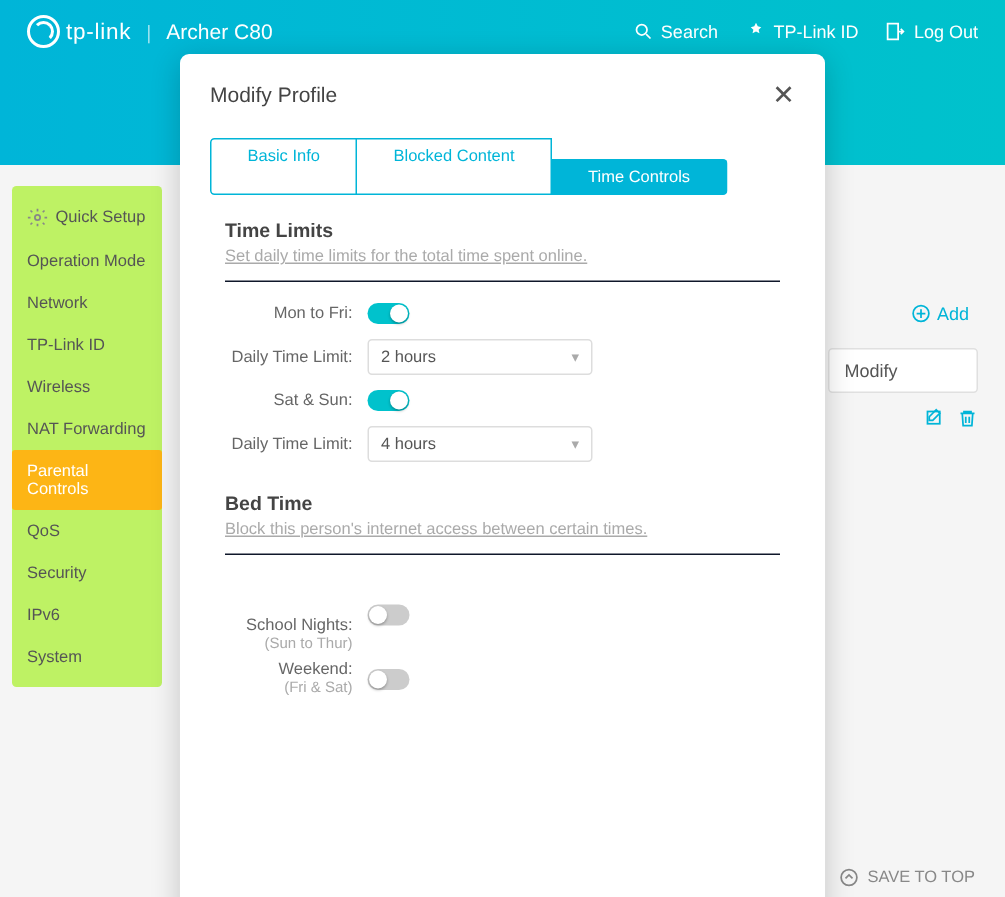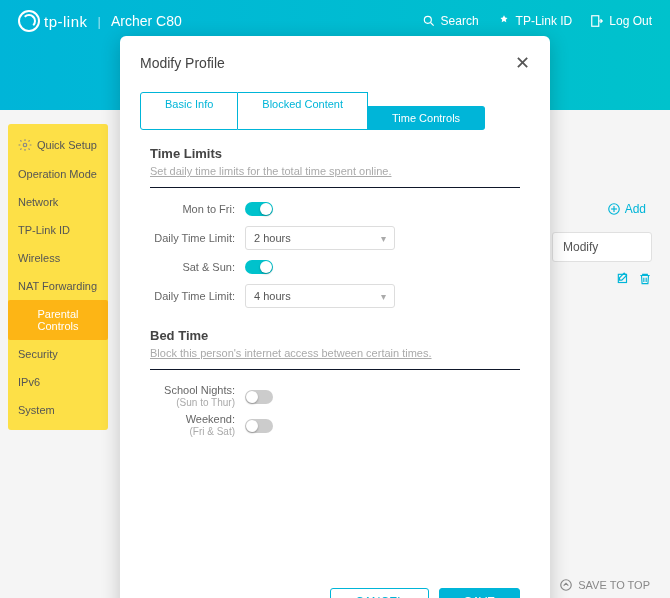--- a/index.html
+++ b/index.html
@@ -14,21 +14,21 @@
 .logo-sep { margin: 0 10px; color: rgba(255,255,255,0.6); }
 .model { font-size: 14px; }
 .top-right { margin-left: auto; display: flex; gap: 18px; align-items: center; font-size: 12px; }
 .top-item { display: flex; align-items: center; gap: 5px; cursor: pointer; }
 
 
 .tealband { background: linear-gradient(to right, #00b5d8, #00c2cc); height: 68px; }
 
 
 .main { display: flex; padding: 0 8px; }
-.sidebar { width: 100px; background: #fde047; border-radius: 3px; padding: 6px 0; font-size: 11px; margin-top: 14px; text-align: center; }
+.sidebar { width: 100px; background: #bef264; border-radius: 3px; padding: 6px 0; font-size: 11px; margin-top: 14px; }
 .sidebar-item { padding: 8px 10px; color: #555; cursor: pointer; display: flex; align-items: center; gap: 5px; }
 .sidebar-item.active { background: #fdb515; color: #fff; border-radius: 2px; }
 
 .content-area { flex: 1; position: relative; }
 
 
 .bg-controls { position: absolute; top: 86px; right: 10px; width: 100px; }
 .add-row { display: flex; align-items: center; gap: 4px; color: #00b5d8; font-size: 12px; justify-content: flex-end; padding: 6px; }
 .modify-row { border: 1px solid #e0e0e0; border-radius: 3px; padding: 7px 10px; font-size: 12px; color: #555; margin-top: 10px; text-align: left; background: #fff; }
 .icon-row { display: flex; gap: 8px; justify-content: flex-end; padding-top: 10px; color: #00b5d8; }
@@ -127,20 +127,23 @@
     <div class="sidebar-item">
         <span>Wireless</span>
       </div>
     <div class="sidebar-item">
         <span>NAT Forwarding</span>
       </div>
     <div class="sidebar-item active">
         <span>Parental Controls</span>
       </div>
     <div class="sidebar-item">
+        <span>QoS</span>
+      </div>
+    <div class="sidebar-item">
         <span>Security</span>
       </div>
     <div class="sidebar-item">
         <span>IPv6</span>
       </div>
     <div class="sidebar-item">
         <span>System</span>
       </div>
   </div>
 
@@ -205,21 +208,21 @@
         <span class="chev">▾</span>
       </div>
     </div>
   </div>
 
   <div class="section" style="padding-top:0;">
     <div class="sec-title">Bed Time</div>
     <div class="sec-sub">Block this person's internet access between certain times.</div>
 
     <div class="form-row" style="margin-bottom:4px;">
-      <div class="form-label" style="line-height:1.2;">
+      <div class="form-label" style="line-height:1.2;margin-top:27px;">
         <div>School Nights:</div>
         <div class="form-sublabel">(Sun to Thur)</div>
       </div>
       <div class="toggle"></div>
     </div>
     <div class="form-row">
       <div class="form-label" style="line-height:1.2;">
         <div>Weekend:</div>
         <div class="form-sublabel">(Fri &amp; Sat)</div>
       </div>

